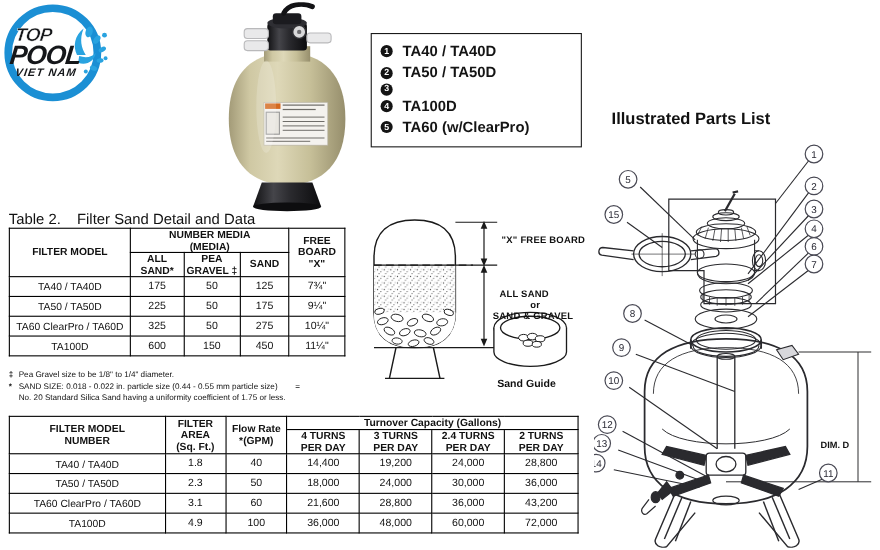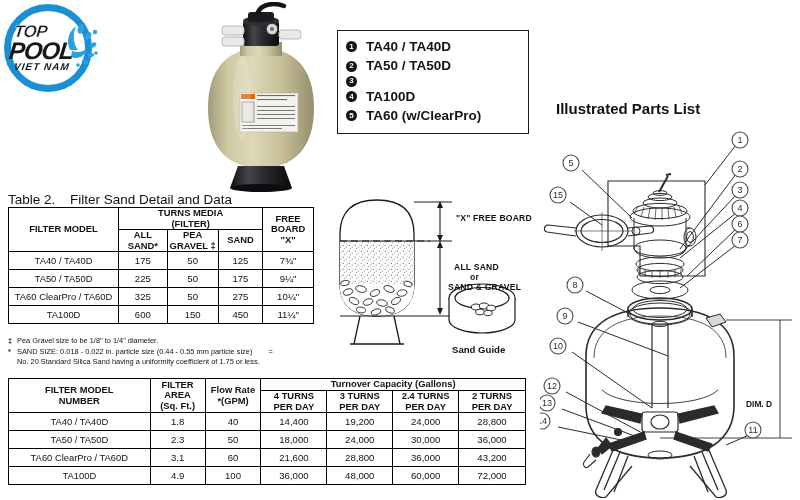--- a/index.html
+++ b/index.html
@@ -233,22 +233,22 @@
     <col style="width:116px">
         <col style="width:50px">
         <col style="width:52px">
         <col style="width:46px">
         <col style="width:52px">
   </colgroup>
   <tbody>
         <tr>
     <th rowspan="2">FILTER MODEL</th>
     <th colspan="3">
-      <div>TURNS MEDIA</div>
-      <div>(FILTER)</div>
+      <div>NUMBER MEDIA</div>
+      <div>(MEDIA)</div>
     </th>
     <th rowspan="2">
       <div>FREE</div>
       <div>BOARD</div>
       <div>"X"</div>
     </th>
   </tr>
   <tr>
     <th>
       <div>ALL</div>
@@ -449,21 +449,21 @@
       <ellipse cx="152" cy="102" rx="27" ry="10.5"></ellipse>
       <ellipse cx="146" cy="111" rx="4.6" ry="3" stroke-width="0.9"></ellipse>
       <ellipse cx="154" cy="110" rx="4.6" ry="3" stroke-width="0.9"></ellipse>
       <ellipse cx="161" cy="112" rx="4.4" ry="2.8" stroke-width="0.9"></ellipse>
       <ellipse cx="150" cy="116" rx="4.4" ry="2.8" stroke-width="0.9"></ellipse>
       <ellipse cx="158" cy="117" rx="4.2" ry="2.6" stroke-width="0.9"></ellipse>
     </g>
   </svg>
   <div class="dlabel" style="left:126px;top:17px;">"X" FREE BOARD</div>
   <div class="dlabel" style="left:124px;top:66px;">ALL SAND</div>
-  <div class="dlabel" style="left:140px;top:76px;font-weight:bold;">or</div>
+  <div class="dlabel" style="left:152px;top:76px;font-weight:bold;">or</div>
   <div class="dlabel" style="left:118px;top:86px;">SAND &amp; GRAVEL</div>
 </div>
 <div id="sandguidelbl">Sand Guide</div>
 
 <div class="abs" id="iplTitle">Illustrated Parts List</div>
 
 <div class="abs" id="ipl">
   <svg width="258" height="380" viewBox="0 0 258 380">
     <g stroke="#2a2a2e" fill="none" stroke-width="1">
 

